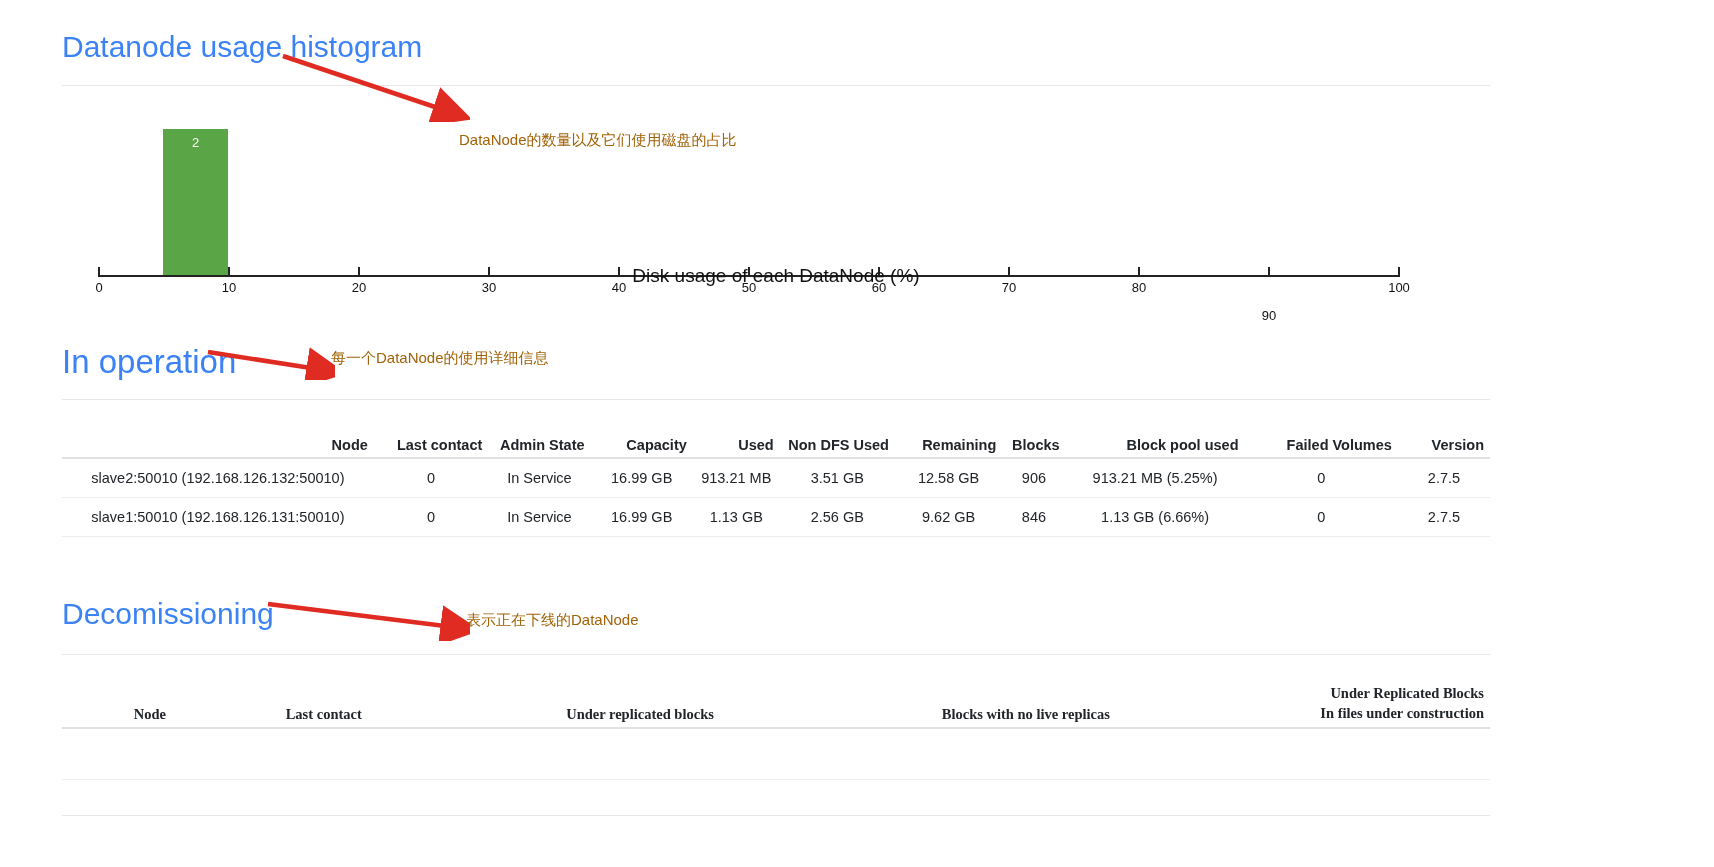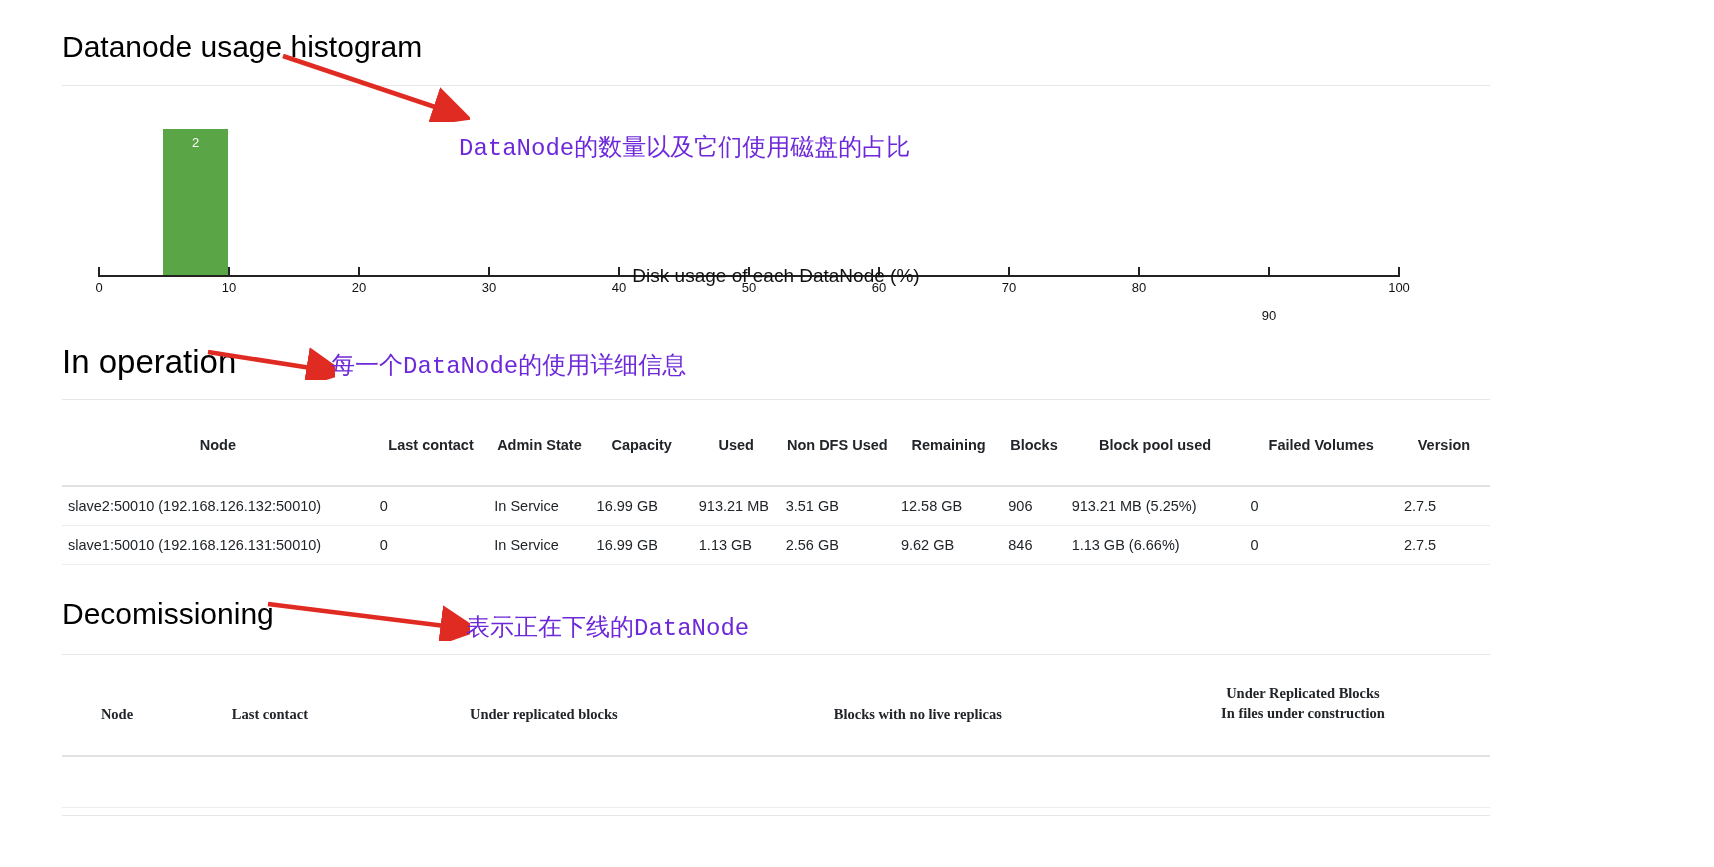--- a/index.html
+++ b/index.html
@@ -21,21 +21,21 @@
     left: 0; top: 0;
     width: 1714px;
     height: 867px;
   }
 
   
   .section-title {
     position: absolute;
     font-family: "Liberation Sans", sans-serif;
     font-weight: 400;
-    color: #000000;
+    color: #3b82f6;
     white-space: nowrap;
   }
   #title-histogram { left: 62px; top: 30px; font-size: 30px; }
   #title-inoperation { left: 62px; top: 343px; font-size: 33px; }
   #title-decommissioning { left: 62px; top: 597px; font-size: 30px; }
 
   .hr {
     position: absolute;
     left: 62px;
     width: 1428px;
@@ -117,45 +117,45 @@
     position: absolute;
     border-collapse: collapse;
     font-size: 14.5px;
     font-family: "Liberation Sans", sans-serif;
     color: #212529;
   }
   #table-inoperation { left: 62px; top: 425px; width: 1428px; }
   #table-decommissioning { left: 62px; top: 672px; width: 1428px; }
 
   .data-table th {
-    text-align: center;
+    text-align: right;
     font-weight: 700;
-    padding: 12px 6px 32px 6px;
+    padding: 12px 6px 4px 6px;
     border-bottom: 2px solid #e1e1e1;
     vertical-align: bottom;
     white-space: nowrap;
     font-size: 14.5px;
   }
   .data-table td {
-    text-align: left;
+    text-align: center;
     padding: 11px 6px 11px 6px;
     border-bottom: 1px solid #ededed;
     white-space: nowrap;
     font-weight: 400;
   }
   #table-decommissioning th { border-bottom: 2px solid #e1e1e1; font-family: Liberation Serif, serif; }
   .th-two-line { white-space: normal !important; line-height: 1.35; }
   .empty-row td { height: 28px; border-bottom: 1px solid #ededed; }
 
   
   .annot-text {
     position: absolute;
-    color: #6d28d9;
-    font-family: Liberation Mono, monospace;
-    font-size: 24px;
+    color: #a16207;
+    font-family: Liberation Sans, sans-serif;
+    font-size: 15px;
     white-space: nowrap;
   }
   #annot-1 { left: 459px; top: 131px; }
   #annot-2 { left: 331px; top: 349px; }
   #annot-3 { left: 466px; top: 611px; }
 
   .arrow-svg {
     position: absolute;
     pointer-events: none;
   }

